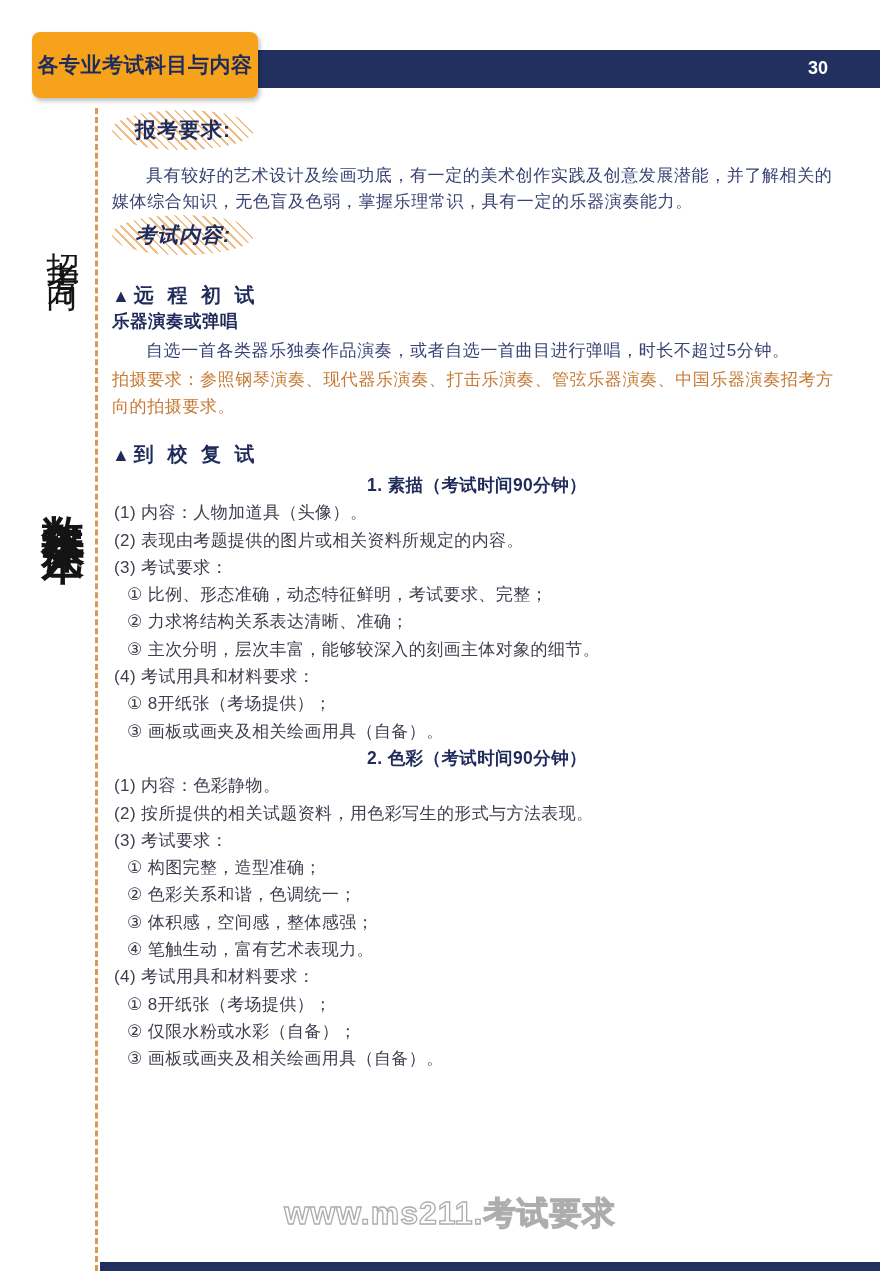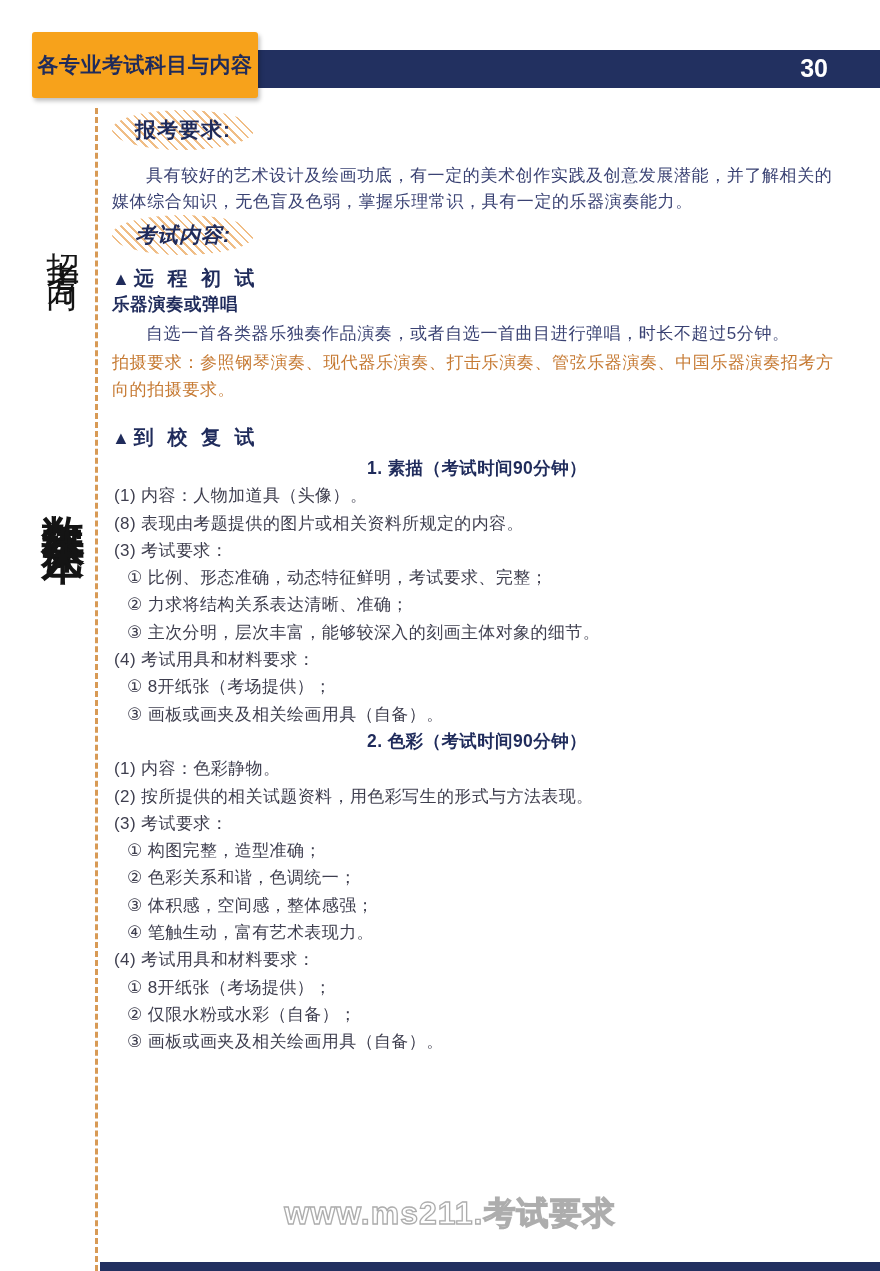--- a/index.html
+++ b/index.html
@@ -10,27 +10,27 @@
   *{margin:0;padding:0;box-sizing:border-box;}
   html,body{background:#e8e8e8;}
   .page{
     position:relative;width:880px;height:1271px;margin:0 auto;background:#ffffff;
     overflow:hidden;font-family:"Liberation Sans","DejaVu Sans",sans-serif;
   }
   
   .header-bar{position:absolute;left:240px;right:0;top:50px;height:38px;background:var(--navy);}
   .header-banner{
     position:absolute;left:32px;top:32px;width:226px;height:66px;background:var(--banner);
-    border-radius:3px;display:flex;align-items:center;justify-content:center;
+    border-radius:8px;display:flex;align-items:center;justify-content:center;
     box-shadow:2px 3px 4px rgba(0,0,0,0.25);
   }
   .header-title{font-size:21px;font-weight:bold;color:var(--title-navy);letter-spacing:0.5px;white-space:nowrap;}
   .page-number{
     position:absolute;right:52px;top:50px;height:38px;line-height:37px;
-    color:#ffffff;font-size:25px;font-weight:bold;
+    color:#ffffff;font-size:18px;font-weight:bold;
   }
   
   .v-text{writing-mode:vertical-rl;text-orientation:upright;color:#141414;white-space:nowrap;}
   .sidebar-direction{position:absolute;left:40px;top:226px;font-size:33px;letter-spacing:9px;font-weight:normal;}
   .sidebar-major{position:absolute;left:35px;top:482px;font-size:43px;letter-spacing:5px;font-weight:bold;}
   .side-dash{
     position:absolute;left:95px;top:108px;bottom:0;width:0;
     border-left:3px dashed var(--dash);
   }
   
@@ -44,21 +44,21 @@
     background:repeating-linear-gradient(45deg,
       var(--hatch) 0px, var(--hatch) 1.8px,
       rgba(255,255,255,0) 1.8px, rgba(255,255,255,0) 6.5px);
   }
   .label-2{font-style:italic;}
   .req-body{
     margin-top:13px;font-size:17px;line-height:26px;color:var(--body-navy);
     letter-spacing:0.6px;text-indent:2em;
   }
   .h-section{
-    margin-top:11px;font-size:20px;font-weight:bold;color:var(--title-navy);
+    margin-top:28px;font-size:20px;font-weight:bold;color:var(--title-navy);
     letter-spacing:4px;line-height:25px;white-space:nowrap;
   }
   .h-campus{margin-top:21px;line-height:27px;}
   .tri{font-size:18px;letter-spacing:0;margin-right:4px;color:var(--title-navy);}
   .sub-navy{font-size:17.5px;font-weight:bold;color:var(--title-navy);line-height:24px;letter-spacing:0.5px;white-space:nowrap;}
   .body-line{
     margin-top:5px;font-size:17px;line-height:26px;color:var(--body-navy);
     letter-spacing:0.6px;text-indent:2em;white-space:nowrap;
   }
   .note-orange{
@@ -106,21 +106,21 @@
     <p class="body-line">自选一首各类器乐独奏作品演奏，或者自选一首曲目进行弹唱，时长不超过5分钟。</p>
     <p class="note-orange">拍摄要求：参照钢琴演奏、现代器乐演奏、打击乐演奏、管弦乐器演奏、中国乐器演奏招考方向的拍摄要求。</p>
 
     <div class="h-section h-campus">
       <span class="tri">▲</span><span>到 校 复 试</span>
     </div>
 
     <div class="subjects" id="subjects">
         <div class="line title">1. 素描（考试时间90分钟）</div>
         <div class="line l1">(1) 内容：人物加道具（头像）。</div>
-        <div class="line l1">(8) 表现由考题提供的图片或相关资料所规定的内容。</div>
+        <div class="line l1">(2) 表现由考题提供的图片或相关资料所规定的内容。</div>
         <div class="line l1">(3) 考试要求：</div>
         <div class="line l2">① 比例、形态准确，动态特征鲜明，考试要求、完整；</div>
         <div class="line l2">② 力求将结构关系表达清晰、准确；</div>
         <div class="line l2">③ 主次分明，层次丰富，能够较深入的刻画主体对象的细节。</div>
         <div class="line l1">(4) 考试用具和材料要求：</div>
         <div class="line l2">① 8开纸张（考场提供）；</div>
         <div class="line l2">③ 画板或画夹及相关绘画用具（自备）。</div>
         <div class="line title">2. 色彩（考试时间90分钟）</div>
         <div class="line l1">(1) 内容：色彩静物。</div>
         <div class="line l1">(2) 按所提供的相关试题资料，用色彩写生的形式与方法表现。</div>

